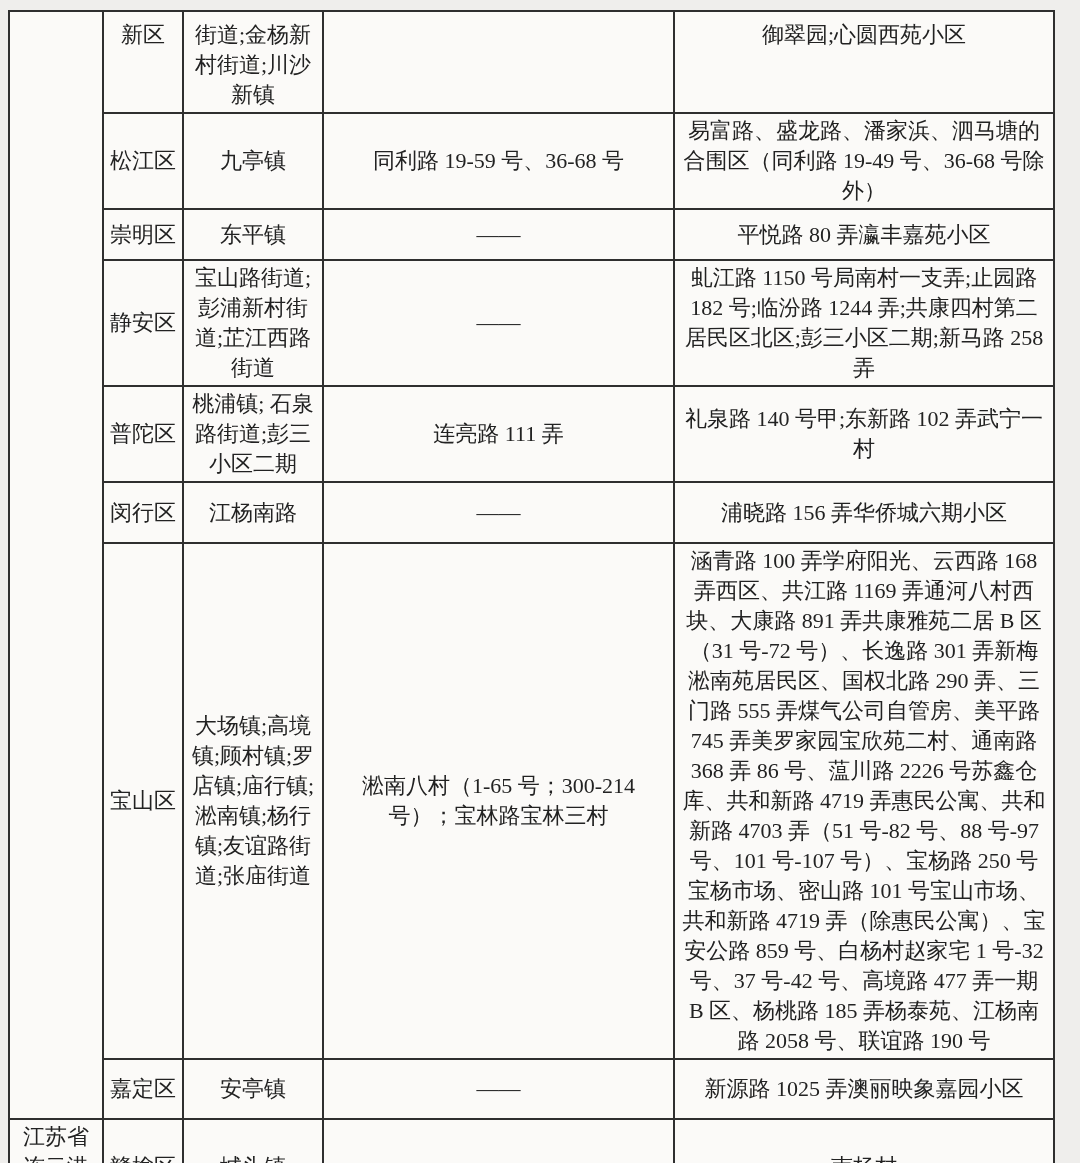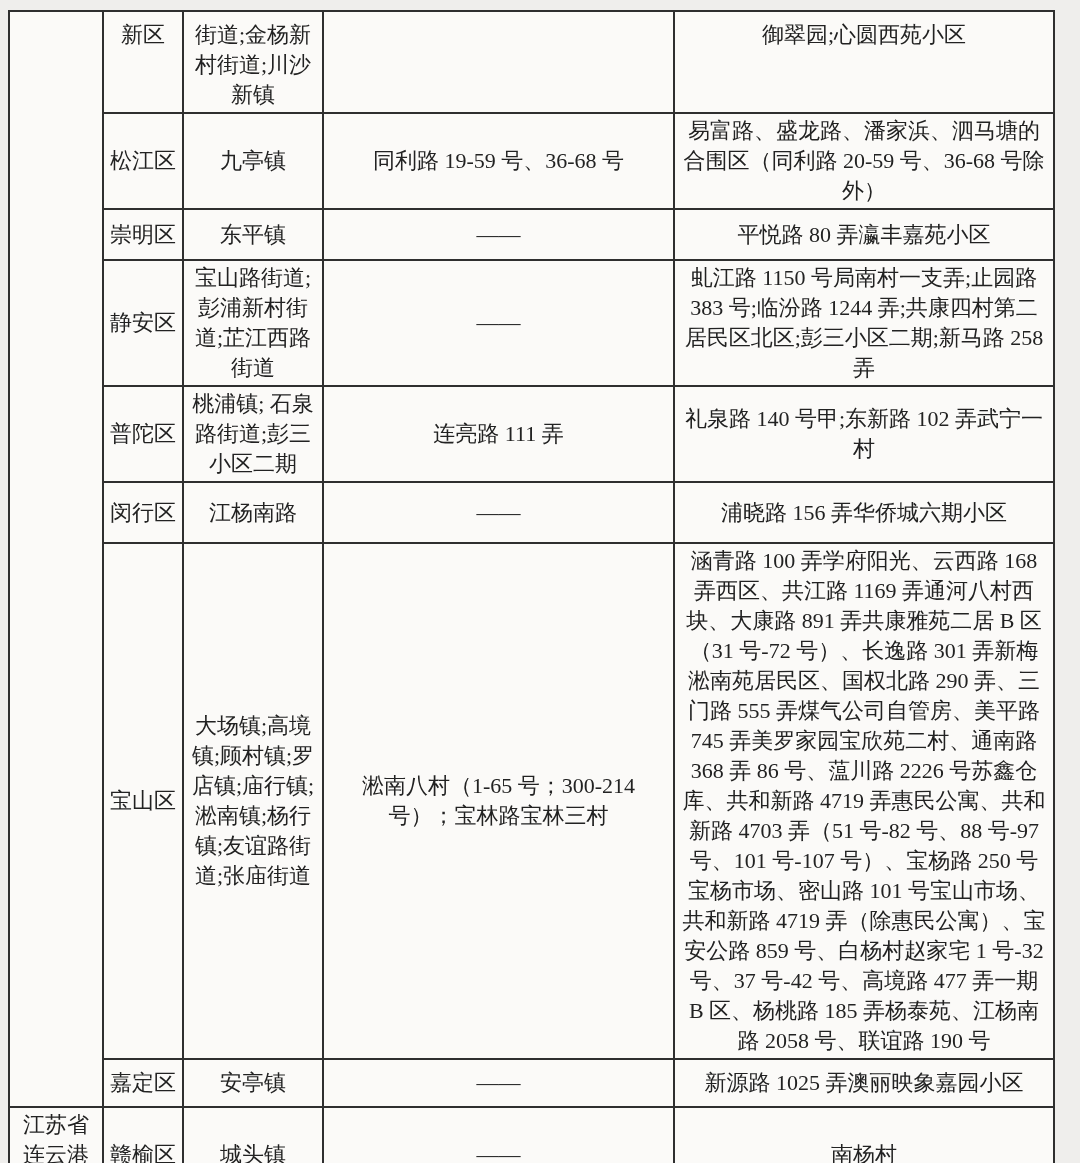--- a/index.html
+++ b/index.html
@@ -42,21 +42,21 @@
     text-align-last:center;
   }
   
   tr.r1{height:90px;}
   tr.r2{height:87px;}
   tr.r3{height:51px;}
   tr.r4{height:120px;}
   tr.r5{height:87px;}
   tr.r6{height:61px;}
   tr.r7{height:493px;}
-  tr.r8{height:48px;}
+  tr.r8{height:60px;}
   tr.r9{height:86px;}
   
   tr.r1 td{vertical-align:top;padding-top:8px;margin-top:21px;}
   td.cell-empty-province{background:#fbfaf8;}
 </style>
 </head>
 <body>
 
 <div class="page">
   <table class="risk-table">
@@ -72,33 +72,33 @@
         <td class="cell-province cell-empty-province" rowspan="8"></td>
         <td class="cell-district">新区</td>
         <td class="cell-towns">街道;金杨新村街道;川沙新镇</td>
         <td class="cell-mid"></td>
         <td class="cell-areas">御翠园;心圆西苑小区</td>
       </tr>
       <tr class="r2">
         <td class="cell-district">松江区</td>
         <td class="cell-towns">九亭镇</td>
         <td class="cell-mid">同利路 19-59 号、36-68 号</td>
-        <td class="cell-areas">易富路、盛龙路、潘家浜、泗马塘的合围区（同利路 20-59 号、36-68 号除外）</td>
+        <td class="cell-areas">易富路、盛龙路、潘家浜、泗马塘的合围区（同利路 19-49 号、36-68 号除外）</td>
       </tr>
       <tr class="r3">
         <td class="cell-district">崇明区</td>
         <td class="cell-towns">东平镇</td>
         <td class="cell-mid">——</td>
         <td class="cell-areas">平悦路 80 弄瀛丰嘉苑小区</td>
       </tr>
       <tr class="r4">
         <td class="cell-district">静安区</td>
         <td class="cell-towns">宝山路街道;彭浦新村街道;芷江西路街道</td>
         <td class="cell-mid">——</td>
-        <td class="cell-areas">虬江路 1150 号局南村一支弄;止园路 383 号;临汾路 1244 弄;共康四村第二居民区北区;彭三小区二期;新马路 258 弄</td>
+        <td class="cell-areas">虬江路 1150 号局南村一支弄;止园路 182 号;临汾路 1244 弄;共康四村第二居民区北区;彭三小区二期;新马路 258 弄</td>
       </tr>
       <tr class="r5">
         <td class="cell-district">普陀区</td>
         <td class="cell-towns">桃浦镇; 石泉路街道;彭三小区二期</td>
         <td class="cell-mid">连亮路 111 弄</td>
         <td class="cell-areas">礼泉路 140 号甲;东新路 102 弄武宁一村</td>
       </tr>
       <tr class="r6">
         <td class="cell-district">闵行区</td>
         <td class="cell-towns">江杨南路</td>

